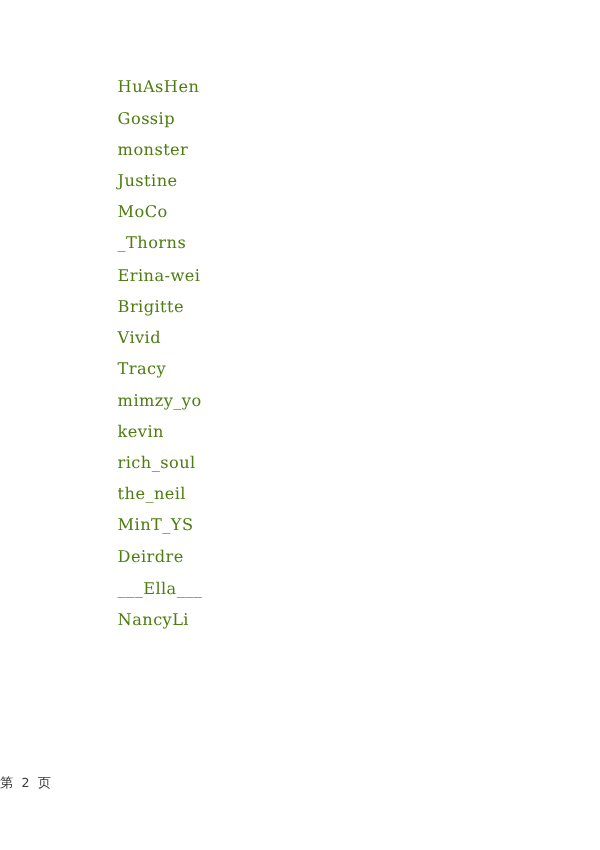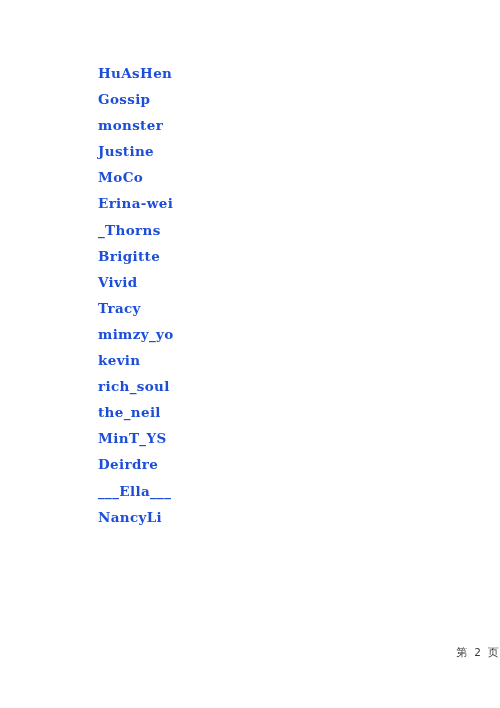--- a/index.html
+++ b/index.html
@@ -26,32 +26,32 @@
     top: 60px;
     width: 330px;
     list-style: none;
     margin: 0;
     padding: 0;
   }
   .name-item {
     height: 26.1px;
     line-height: 26.1px;
     font-size: 13.5px;
-    color: #1d4ed8;
+    color: #4d7c0f;
     letter-spacing: 0.35px;
     white-space: pre;
     font-family: "DejaVu Serif", "Liberation Serif", serif;
-    font-weight: 700;
+    font-weight: 400;
   }
   .page-footer {
     position: absolute;
     left: 0;
     right: 0;
     top: 645px;
-    text-align: right;
+    text-align: left;
     font-size: 11px;
     color: #3a3a3a;
     letter-spacing: 1.2px;
     font-family: "DejaVu Sans", "Liberation Sans", sans-serif;
   }
   .page-footer .footer-num {
     font-size: 10.5px;
     padding: 0 1px;
   }
 </style>
@@ -59,22 +59,22 @@
 <body>
 
 <div class="page">
 
   <ul class="name-list">
       <li class="name-item">HuAsHen</li>
       <li class="name-item">Gossip</li>
       <li class="name-item">monster</li>
       <li class="name-item">Justine</li>
       <li class="name-item">MoCo</li>
+      <li class="name-item">_Thorns</li>
       <li class="name-item">Erina-wei</li>
-      <li class="name-item">_Thorns</li>
       <li class="name-item">Brigitte</li>
       <li class="name-item">Vivid</li>
       <li class="name-item">Tracy</li>
       <li class="name-item">mimzy_yo</li>
       <li class="name-item">kevin</li>
       <li class="name-item">rich_soul</li>
       <li class="name-item">the_neil</li>
       <li class="name-item">MinT_YS</li>
       <li class="name-item">Deirdre</li>
       <li class="name-item">___Ella___</li>

